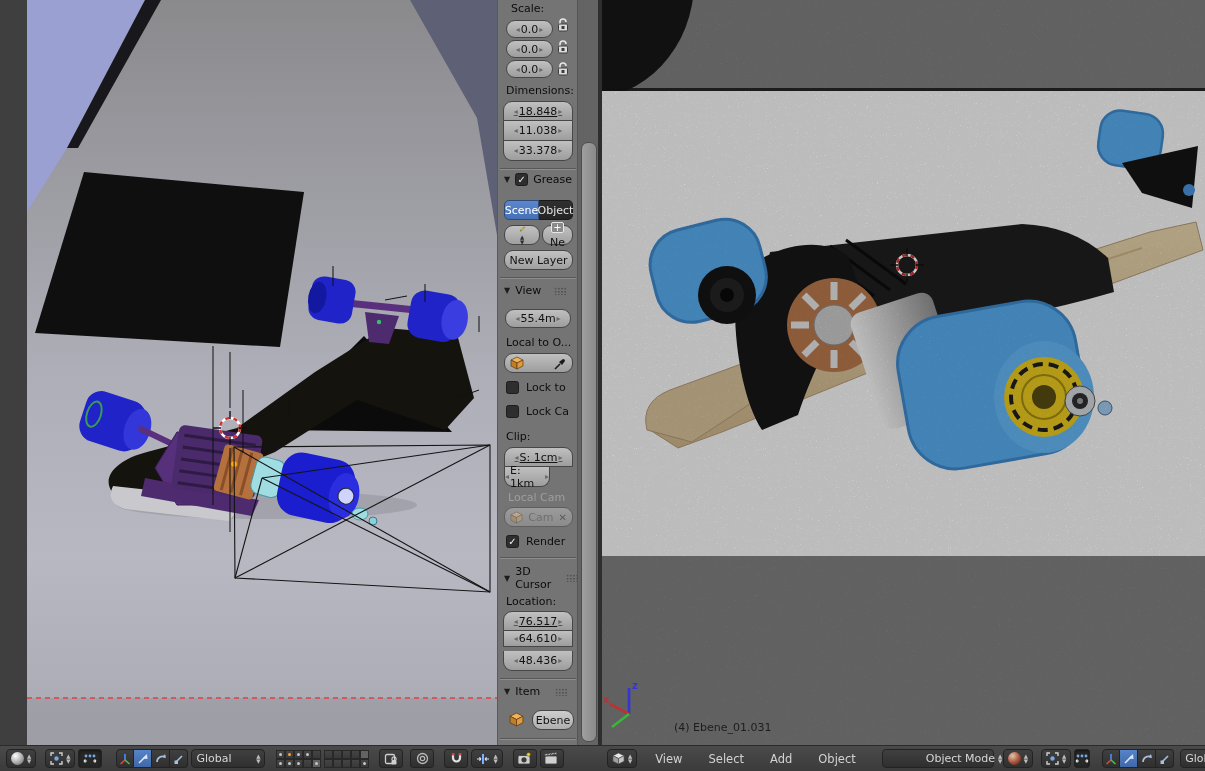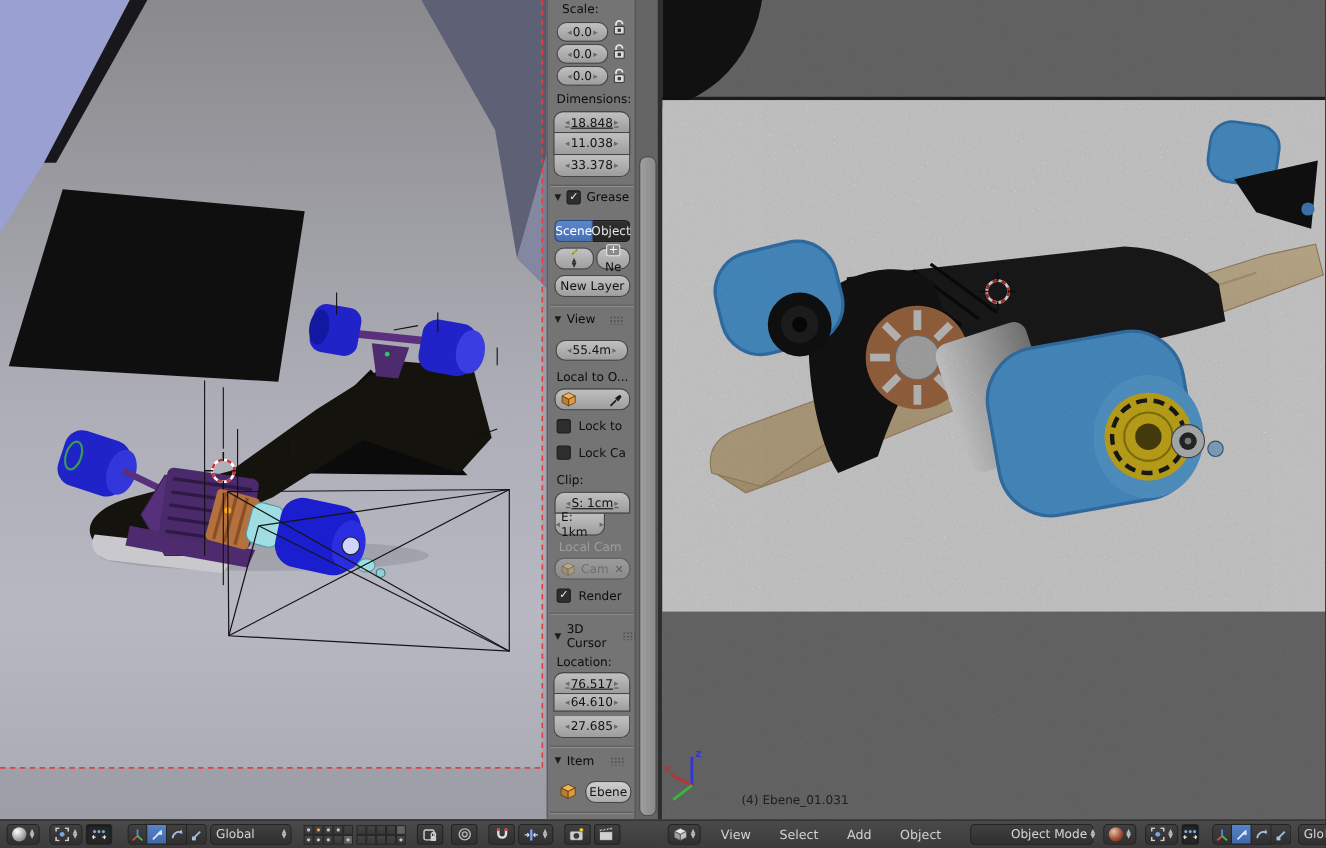--- a/index.html
+++ b/index.html
@@ -2,21 +2,21 @@
 <html><head>
 <meta charset="utf-8">
 <style>
   html,body{margin:0;padding:0;background:#222;}
   .app{position:relative;width:1205px;height:771px;overflow:hidden;
        font-family:"DejaVu Sans",sans-serif;background:#3f3f3f;
        -webkit-font-smoothing:antialiased;}
   svg{display:block;}
 
   
-  .vp-left{position:absolute;left:0;top:0;width:602px;height:745px;overflow:hidden;}
+  .vp-left{position:absolute;left:0;top:0;width:602px;height:745px;overflow:hidden;padding-left:27px;}
   .vp-right{position:absolute;left:602px;top:0;width:603px;height:745px;overflow:hidden;background:#7d7d7d;}
   .vp-label{position:absolute;font-size:11px;color:#1d1d1d;}
   .axis-label{position:absolute;font-size:10px;font-weight:bold;}
 
   
   .panel{position:absolute;left:497px;top:0;width:80px;height:745px;background:#747474;
          border-left:1px solid #5a5a5a;font-size:11px;color:#0f0f0f;}
   .scrolltrack{position:absolute;left:577px;top:0;width:21px;height:745px;background:#646464;
                border-left:1px solid #555;}
   .scrollthumb{position:absolute;left:3px;top:142px;width:14px;height:598px;background:linear-gradient(90deg,#9f9f9f,#8a8a8a);
@@ -356,21 +356,21 @@
           <span>76.517</span>
           <span class="ar ar-r"></span>
       </div>
       <div class="fld grp-mid" style="left:5px;top:631px;width:70px;height:16px;">
         <span class="ar ar-l"></span>
           <span>64.610</span>
           <span class="ar ar-r"></span>
       </div>
       <div class="fld grp-bot" style="left:5px;top:651px;width:70px;height:20px;">
         <span class="ar ar-l"></span>
-          <span>27.685</span>
+          <span>48.436</span>
           <span class="ar ar-r"></span>
       </div>
 
       <div class="sep" style="top:678px;"></div>
       <div class="phead" style="left:6px;top:685px;">
         <span class="tri-hdr"></span>
         <span>Item</span>
         <span class="grip" style="margin-left:10px;"></span>
       </div>
       <svg width="15" height="15" viewBox="0 0 14 14" style="position:absolute;left:11px;top:712px;">
@@ -633,21 +633,21 @@
       </svg>
       <span class="updn lite">
           <span class="u"></span>
           <span class="d"></span>
         </span>
     </div>
     <span class="menu" style="margin-left:16px;">View</span>
     <span class="menu" style="margin-left:22px;">Select</span>
     <span class="menu" style="margin-left:22px;">Add</span>
     <span class="menu" style="margin-left:22px;">Object</span>
-    <div class="pill" style="margin-left:24px;width:112px;justify-content:center;padding-left:40px;">
+    <div class="pill" style="margin-left:24px;width:112px;justify-content:space-between;padding-left:40px;">
       <svg width="13" height="13" viewBox="0 0 14 14">
         <polygon points="7,1 13,4 7,7 1,4" fill="#f2b25a" stroke="#5a3a10" stroke-width="0.7"></polygon>
         <polygon points="1,4 7,7 7,13 1,10" fill="#c07d2a" stroke="#5a3a10" stroke-width="0.7"></polygon>
         <polygon points="13,4 7,7 7,13 13,10" fill="#dd9a40" stroke="#5a3a10" stroke-width="0.7"></polygon>
       </svg>
       <span>Object Mode</span>
       <span class="updn lite">
           <span class="u"></span>
           <span class="d"></span>
         </span>

